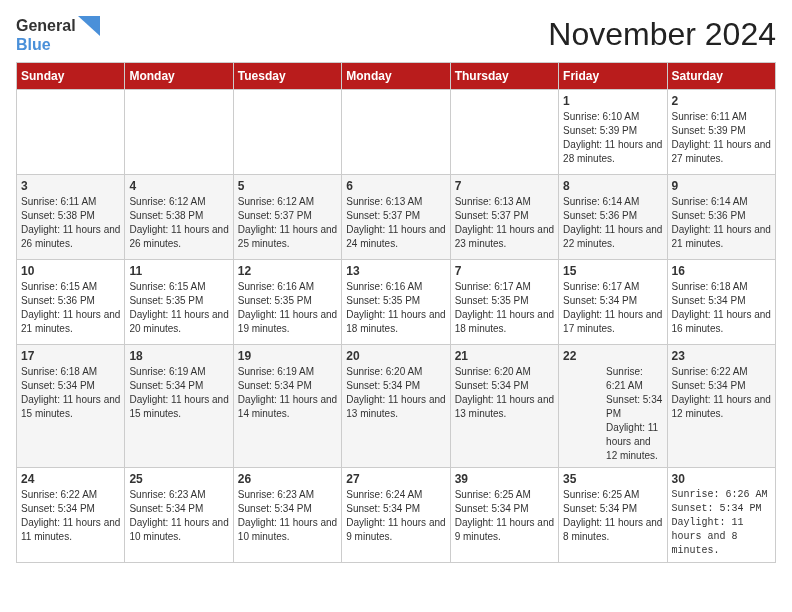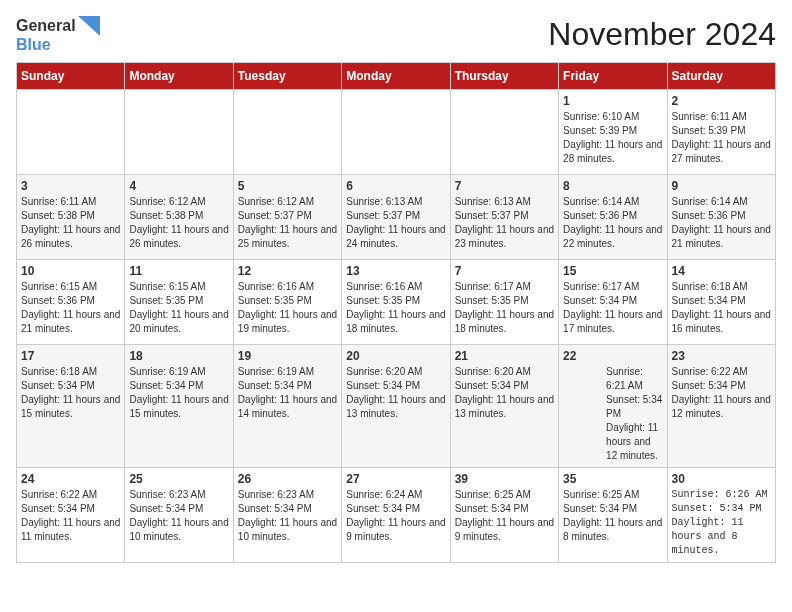--- a/index.html
+++ b/index.html
@@ -201,21 +201,21 @@
 Sunset: 5:35 PM
 Daylight: 11 hours and 18 minutes.</div>
         </td>
         <td>
           <span class="day-num">15</span>
           <div class="day-info" style="white-space: pre-line;">Sunrise: 6:17 AM
 Sunset: 5:34 PM
 Daylight: 11 hours and 17 minutes.</div>
         </td>
         <td>
-          <span class="day-num">14</span>
+          <span class="day-num">16</span>
           <div class="day-info" style="white-space: pre-line;">Sunrise: 6:18 AM
 Sunset: 5:34 PM
 Daylight: 11 hours and 16 minutes.</div>
         </td>
       </tr>
       <tr>
         <td>
           <span class="day-num">17</span>
           <div class="day-info" style="white-space: pre-line;">Sunrise: 6:18 AM
 Sunset: 5:34 PM

